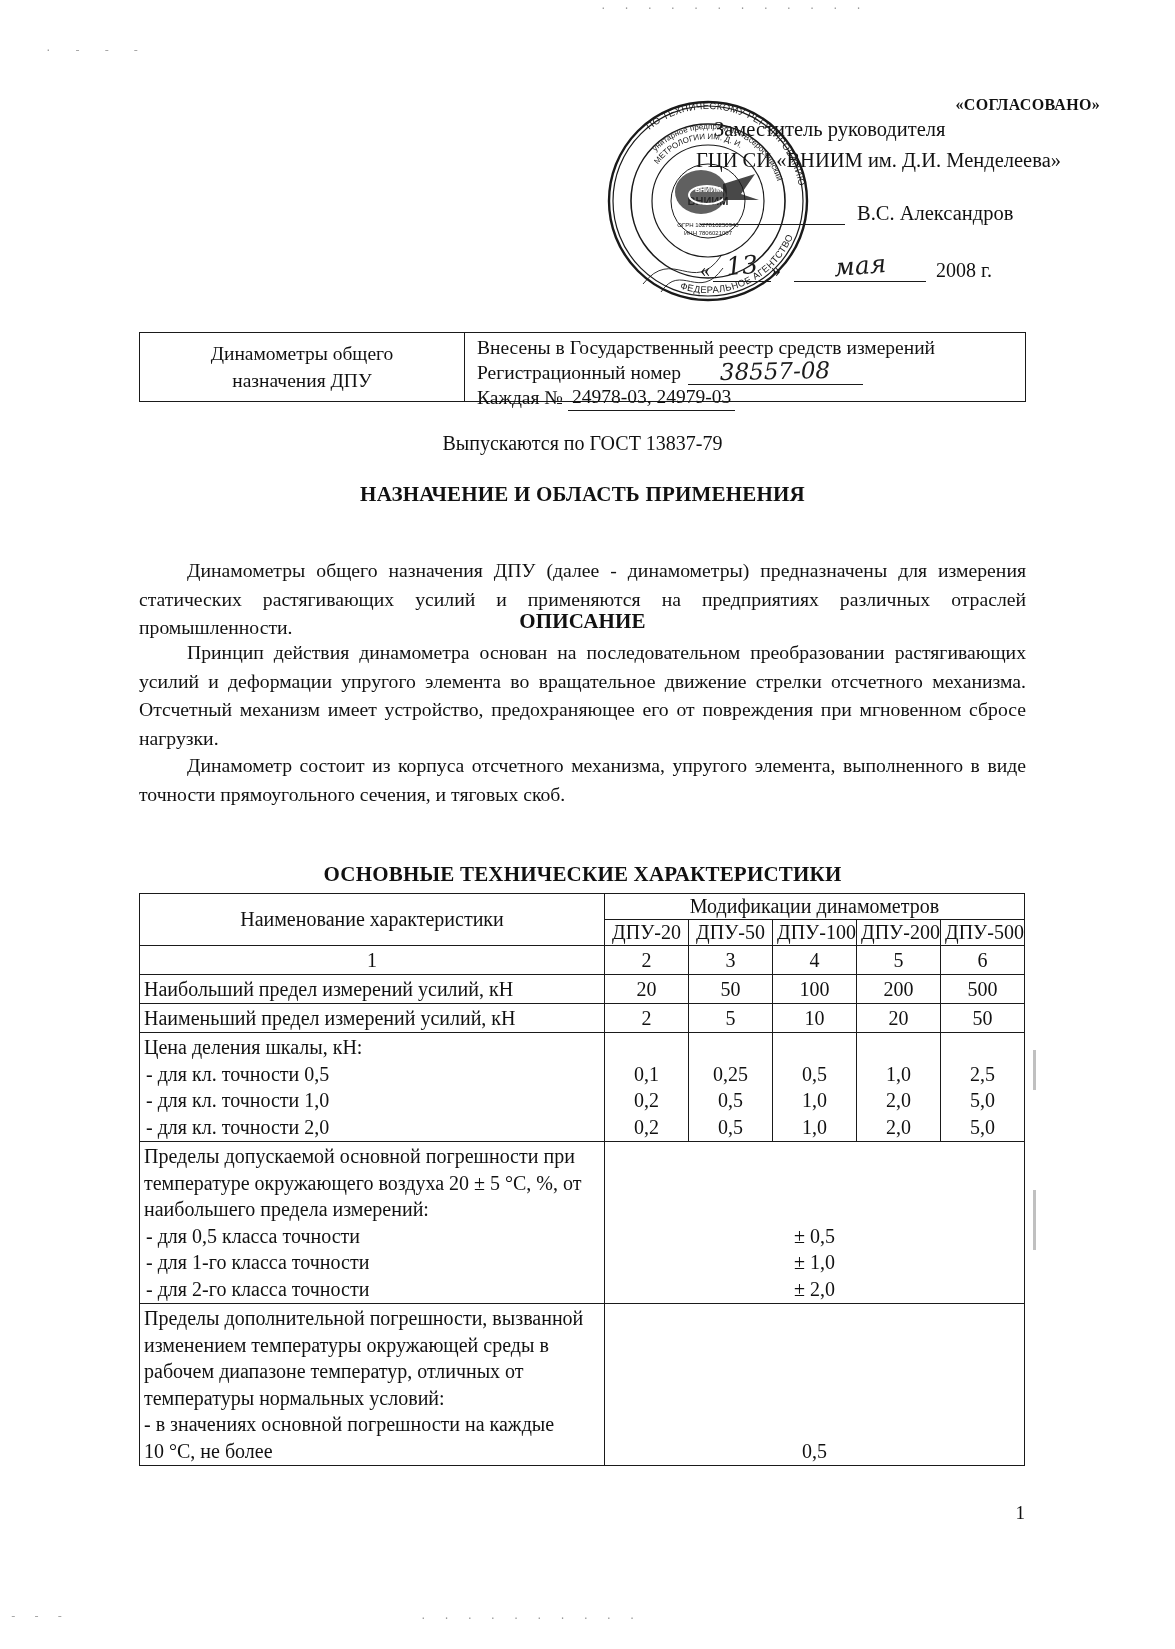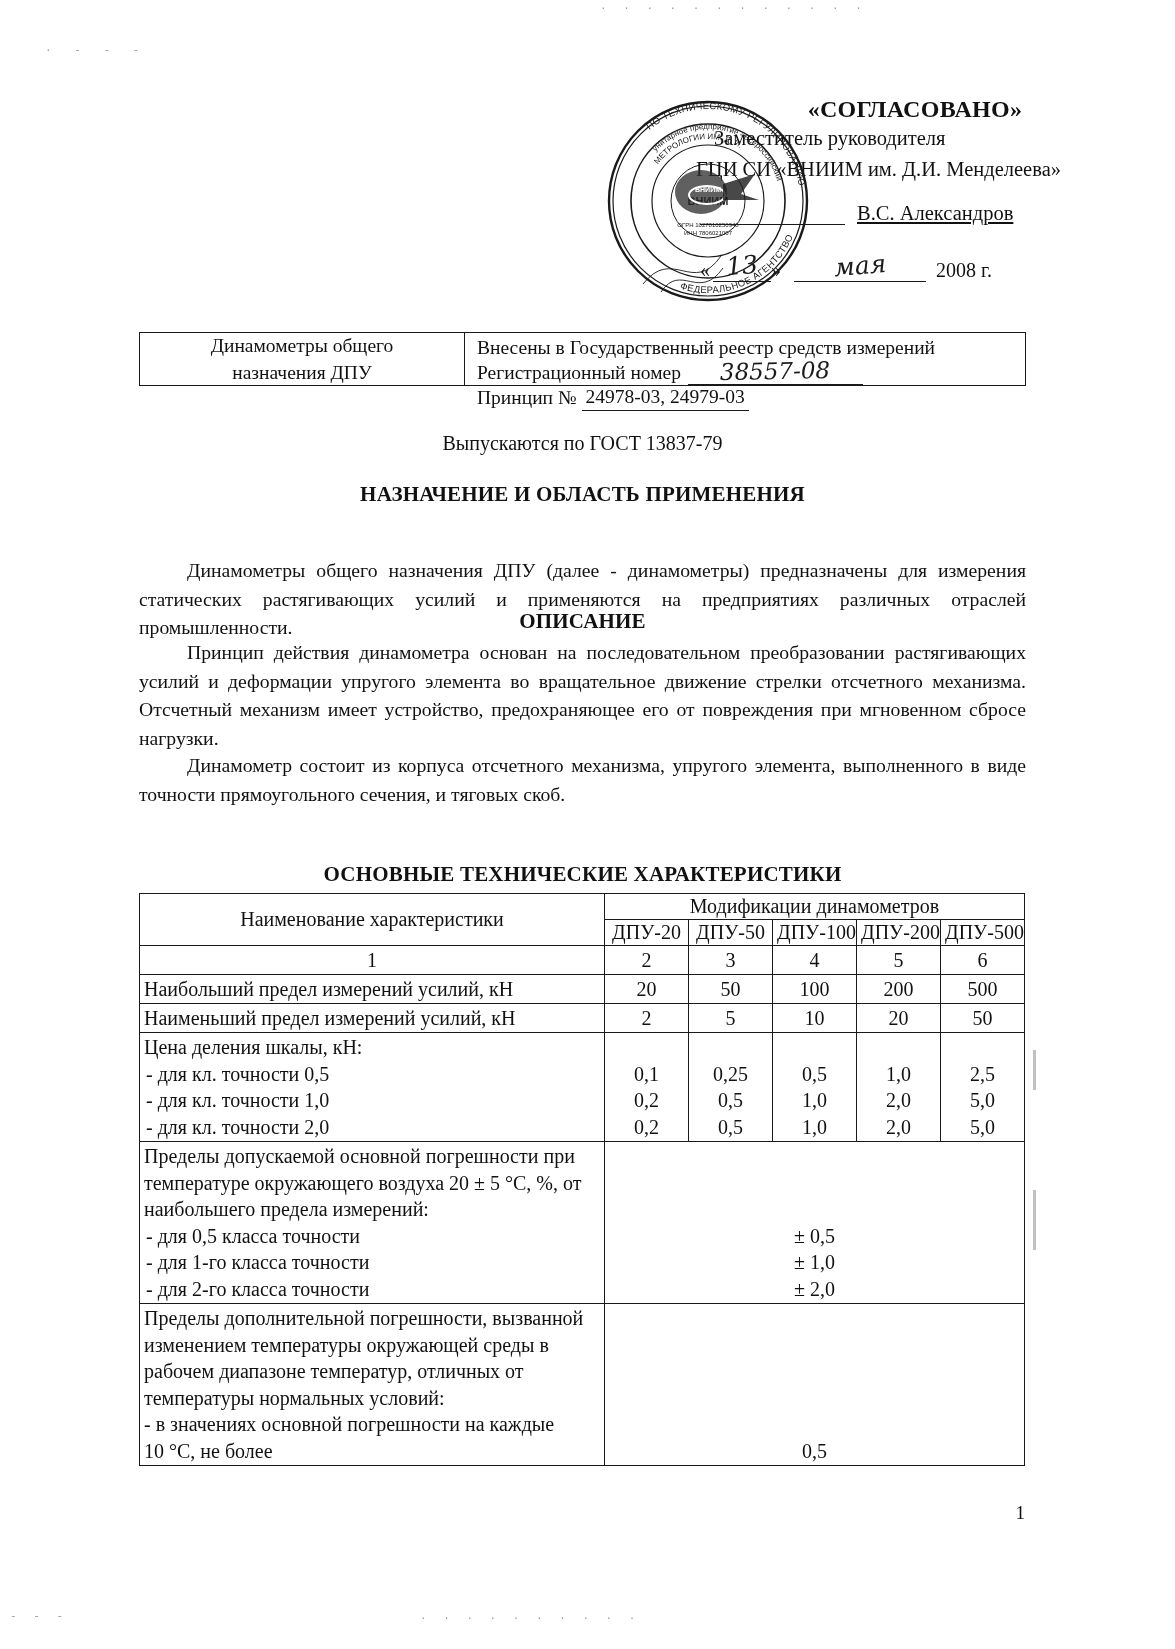--- a/index.html
+++ b/index.html
@@ -37,23 +37,23 @@
 
   
   .approval {
     position: absolute;
     left: 700px;
     top: 96px;
     width: 400px;
     text-align: left;
   }
   .approval-title {
-    font-size: 24px;
+    font-size: 16px;
     font-weight: bold;
-    text-align: center;
+    text-align: right;
     letter-spacing: .3px;
     margin-left: 30px;
   }
   .approval-line {
     font-size: 20.5px;
     line-height: 31px;
     white-space: nowrap;
   }
   .approval-line.indent1 { margin-left: 14px; }
   .approval-line.indent2 { margin-left: -4px; }
@@ -68,21 +68,20 @@
   }
   .sig-rule {
     width: 145px;
     border-bottom: 1.4px solid #1a1a1a;
     height: 24px;
     margin-right: 12px;
   }
   .sig-name {
     font-size: 20.5px;
     white-space: nowrap;
-    text-decoration: underline;
   }
 
   .date-row {
     position: absolute;
     left: 700px;
     top: 255px;
     width: 420px;
     display: flex;
     align-items: flex-end;
     font-size: 20px;
@@ -123,21 +122,21 @@
     height: 210px;
     pointer-events: none;
   }
 
   
   .regbox {
     position: absolute;
     left: 139px;
     top: 332px;
     width: 887px;
-    height: 54px;
+    height: 70px;
     border: 1.6px solid #1a1a1a;
     display: flex;
     box-sizing: border-box;
     justify-content: center;
   }
   .regbox-left {
     width: 325px;
     border-right: 1.6px solid #1a1a1a;
     box-sizing: border-box;
     display: flex;
@@ -314,21 +313,21 @@
     </div>
     <div class="regbox-right">
       <div class="reg-line">Внесены в Государственный реестр средств измерений</div>
       <div class="reg-line">
         <span>Регистрационный  номер</span>
         <span class="reg-underline">
           <span class="hand">38557-08</span>
         </span>
       </div>
       <div class="reg-line">
-        <span>Принцип №</span>
+        <span>Каждая №</span>
         <span class="reg-underline-plain">24978-03, 24979-03</span>
       </div>
     </div>
   </div>
 
   <div class="center-line" style="top:432px;">Выпускаются по ГОСТ 13837-79</div>
 
   <div class="sec-head" style="top:482px;">НАЗНАЧЕНИЕ И ОБЛАСТЬ ПРИМЕНЕНИЯ</div>
   <div class="para" style="top:512px;margin-top:44px;">Динамометры общего назначения ДПУ (далее - динамометры) предназначены для измерения статических растягивающих усилий и применяются на предприятиях различных отраслей промышленности.</div>
 

